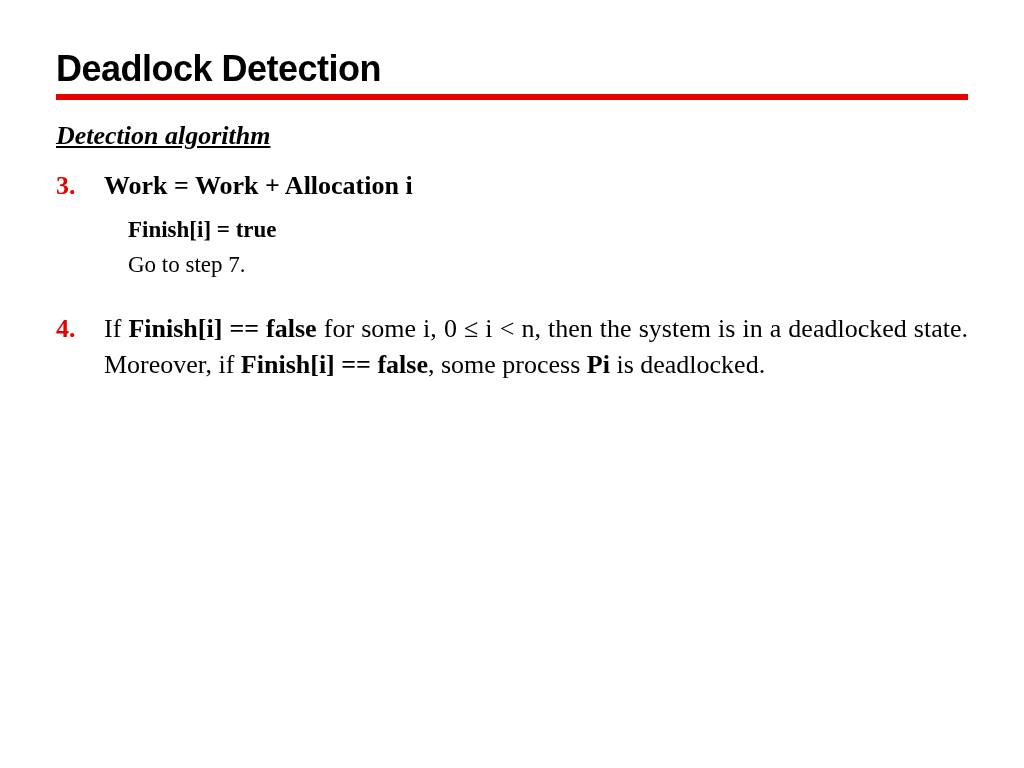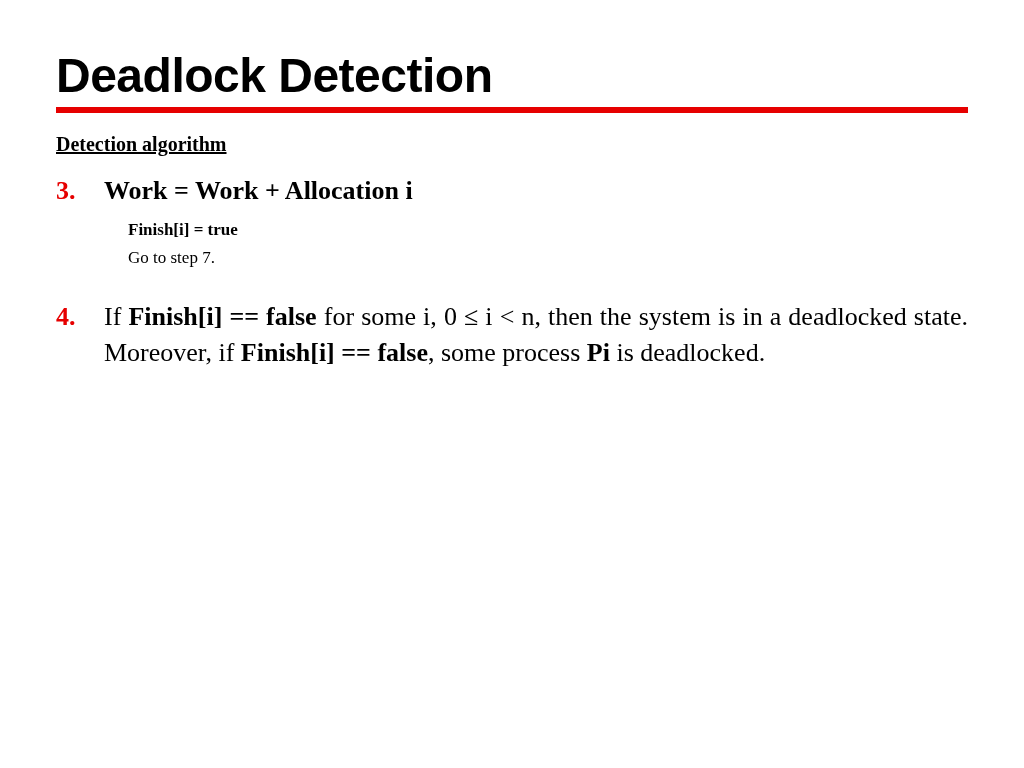--- a/index.html
+++ b/index.html
@@ -8,36 +8,37 @@
       height: 768px;
       background: white;
       font-family: "Times New Roman", Times, serif;
       color: #000;
       padding: 48px 56px;
       overflow: hidden;
     }
     .slide-title {
       font-family: Arial, Helvetica, sans-serif;
       font-weight: 900;
-      font-size: 48px;
+      font-size: 36px;
       letter-spacing: -0.5px;
       margin-bottom: 4px;
       color: #000;
     }
     .title-rule {
       height: 6px;
       background: #e60000;
       width: 100%;
       margin-bottom: 18px;
     }
     .section-heading {
       font-weight: bold;
       text-decoration: underline;
-      font-size: 20px;
+      font-size: 26px;
       margin-bottom: 14px;
+      font-style: italic;
     }
     .content {
       font-size: 26px;
       line-height: 1.38;
     }
     .numbered-item {
       display: flex;
       margin-bottom: 10px;
     }
     .numbered-item .num {
@@ -48,21 +49,21 @@
     }
     .numbered-item .body {
       flex: 1;
       text-align: justify;
     }
     .sub-indent {
       margin-left: 72px;
       margin-bottom: 30px;
     }
     .sub-line {
-      font-size: 17px;
+      font-size: 23px;
       margin-bottom: 4px;
     }
     .bold { font-weight: bold; }
   </style>
 </head>
 <body>
 
 <h1 class="slide-title">Deadlock Detection</h1>
 <div class="title-rule"></div>
 

